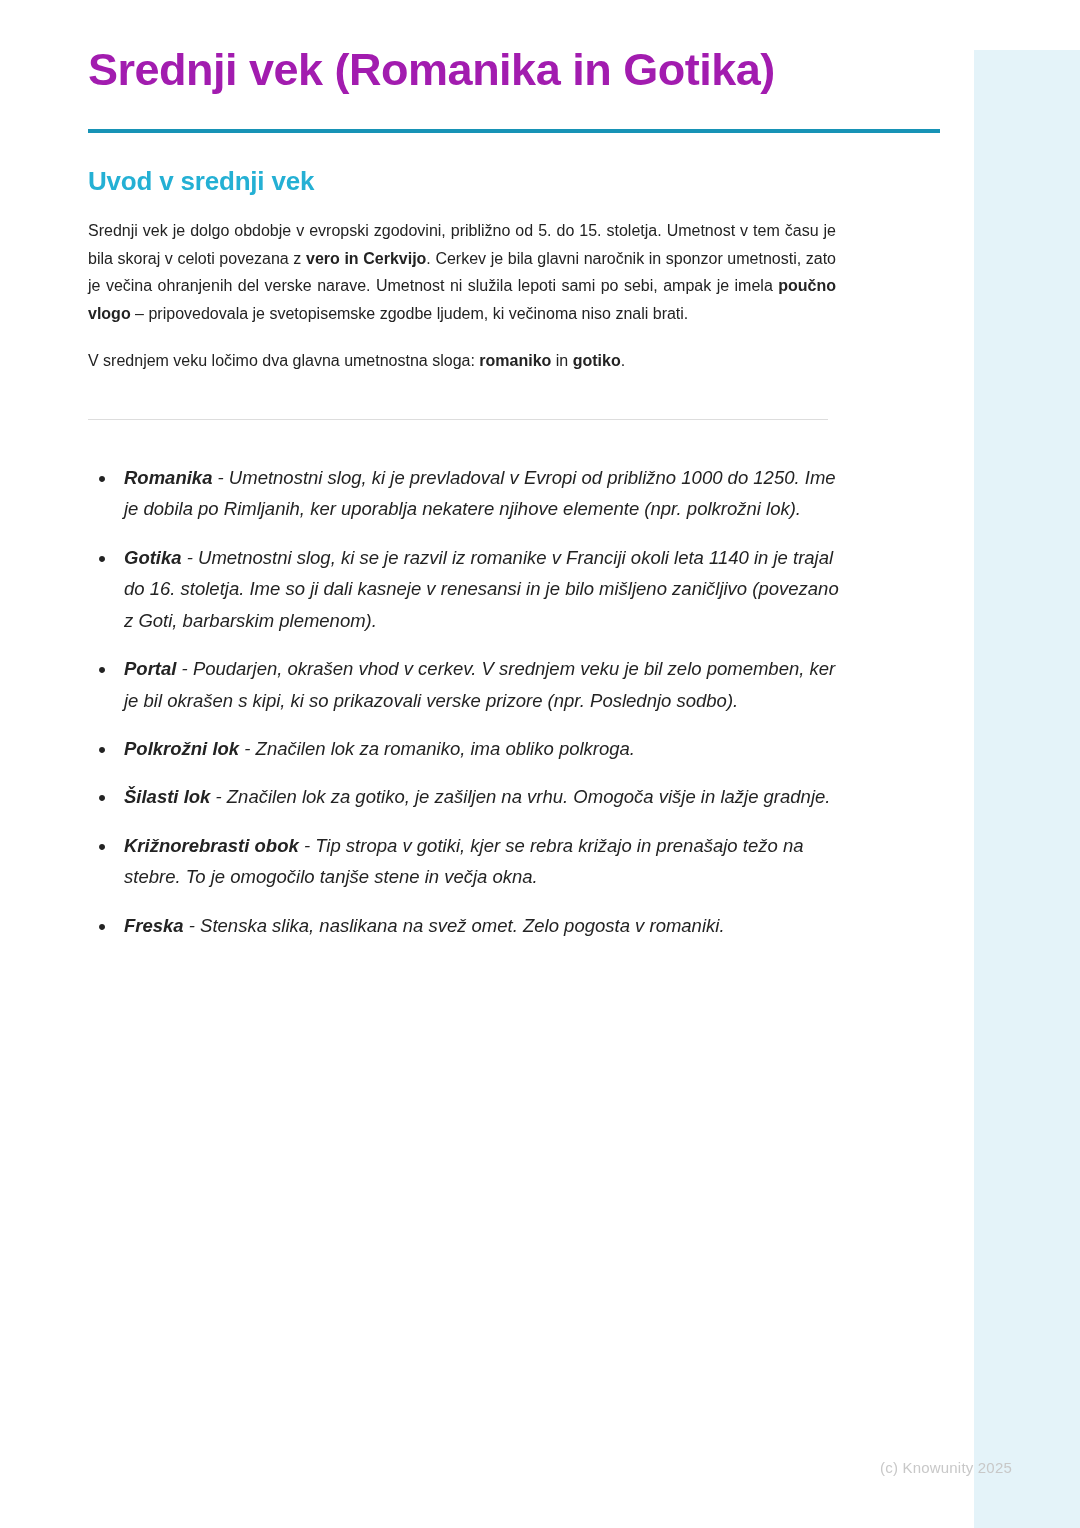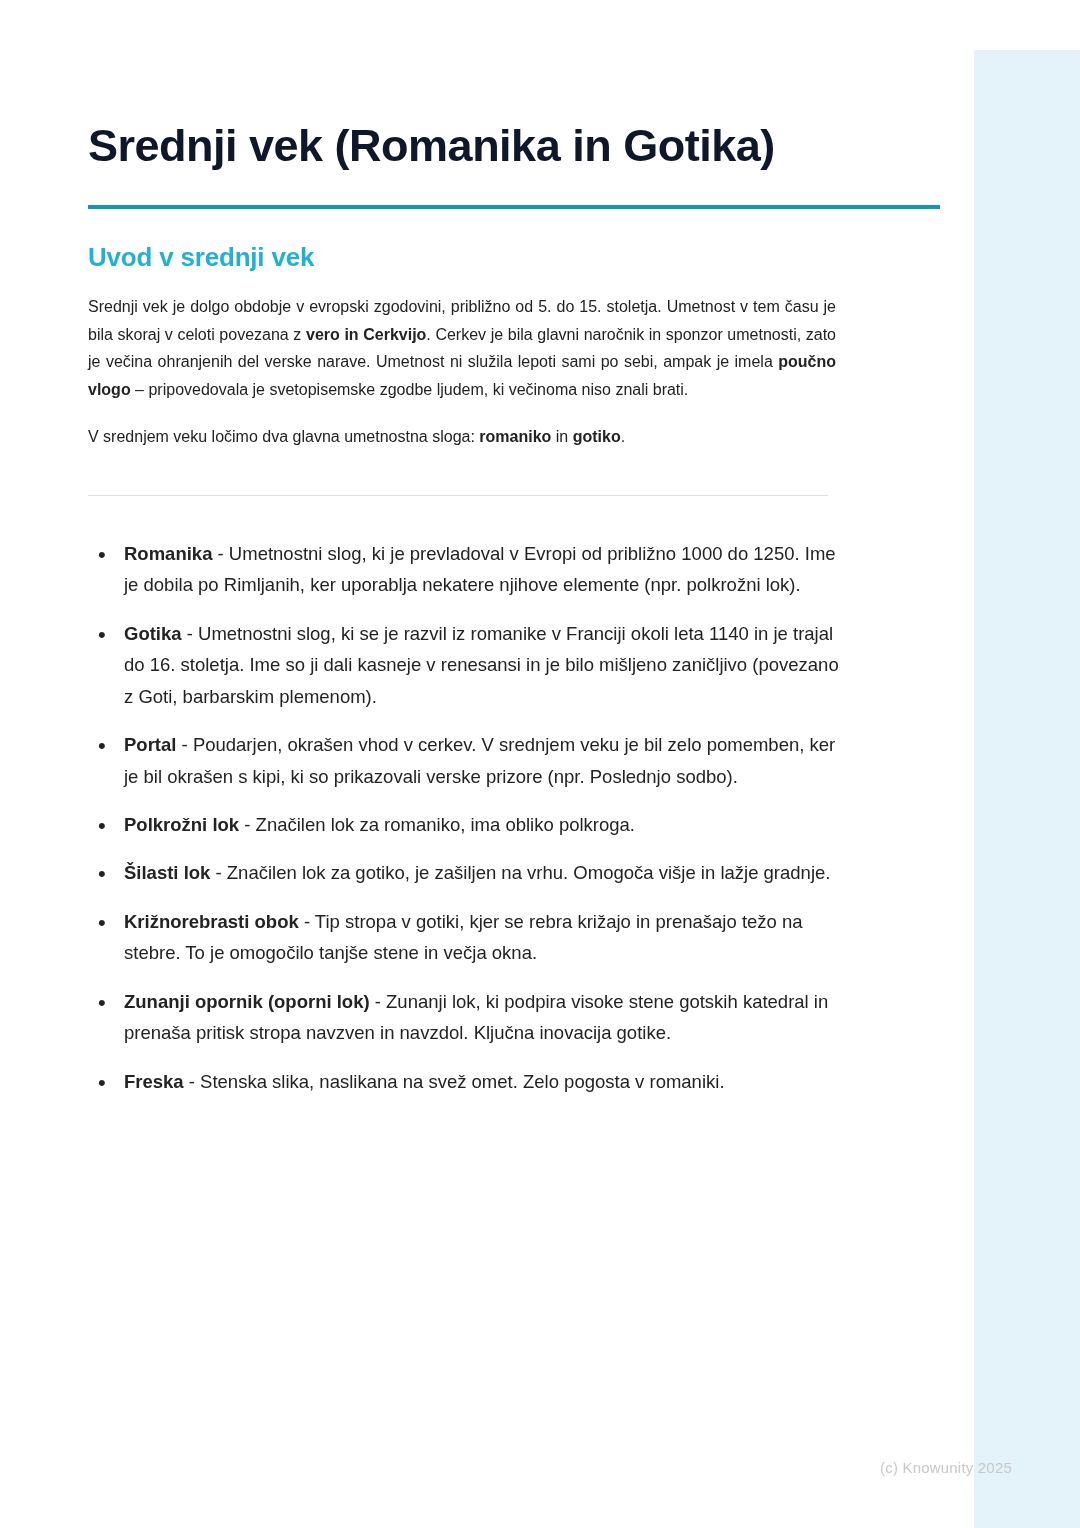--- a/index.html
+++ b/index.html
@@ -29,26 +29,26 @@
     height: 1478px;
     background: #e4f3f9;
   }
   .content {
     position: absolute;
     left: 88px;
     top: 0;
     width: 852px;
   }
   h1.doc-title {
-    color: #0f172a;
+    color: #a21caf;
     font-size: 45px;
     line-height: 1.32;
     font-weight: bold;
     margin: 0;
-    padding-top: 116px;
+    padding-top: 40px;
     letter-spacing: -0.5px;
     max-width: 760px;
   }
   .title-rule {
     margin-top: 30px;
     width: 852px;
     height: 4px;
     background: #1793b6;
   }
   h2.section-title {
@@ -73,20 +73,21 @@
     width: 740px;
     height: 1px;
     background: #dddddd;
   }
   .sec-terms { margin-top: 42px; }
   ul.term-list {
     list-style: none;
     margin: 22px 0 0 0;
     padding: 0;
     max-width: 760px;
+    font-style: italic;
   }
   ul.term-list li {
     position: relative;
     padding-left: 36px;
     margin-bottom: 17px;
     color: #232323;
     font-size: 18.5px;
     line-height: 1.70;
   }
   ul.term-list li::before {
@@ -130,21 +131,20 @@
     <div class="hr-soft"></div>
 
     <div class="sec-terms">
       <ul class="term-list">
           <li><span class="term-name">Romanika</span><span> - Umetnostni slog, ki je prevladoval v Evropi od približno 1000 do 1250. Ime je dobila po Rimljanih, ker uporablja nekatere njihove elemente (npr. polkrožni lok).</span></li>
           <li><span class="term-name">Gotika</span><span> - Umetnostni slog, ki se je razvil iz romanike v Franciji okoli leta 1140 in je trajal do 16. stoletja. Ime so ji dali kasneje v renesansi in je bilo mišljeno zaničljivo (povezano z Goti, barbarskim plemenom).</span></li>
           <li><span class="term-name">Portal</span><span> - Poudarjen, okrašen vhod v cerkev. V srednjem veku je bil zelo pomemben, ker je bil okrašen s kipi, ki so prikazovali verske prizore (npr. Poslednjo sodbo).</span></li>
           <li><span class="term-name">Polkrožni lok</span><span> - Značilen lok za romaniko, ima obliko polkroga.</span></li>
           <li><span class="term-name">Šilasti lok</span><span> - Značilen lok za gotiko, je zašiljen na vrhu. Omogoča višje in lažje gradnje.</span></li>
           <li><span class="term-name">Križnorebrasti obok</span><span> - Tip stropa v gotiki, kjer se rebra križajo in prenašajo težo na stebre. To je omogočilo tanjše stene in večja okna.</span></li>
-          <li><span class="term-name">Zunanji opornik (oporni lok)</span><span> - Zunanji lok, ki podpira visoke stene gotskih katedral in prenaša pritisk stropa navzven in navzdol. Ključna inovacija gotike.</span></li>
           <li><span class="term-name">Freska</span><span> - Stenska slika, naslikana na svež omet. Zelo pogosta v romaniki.</span></li>
         </ul>
     </div>
 
   </div>
 
   <div class="watermark">(c) Knowunity 2025</div>
 
 </div>
 

